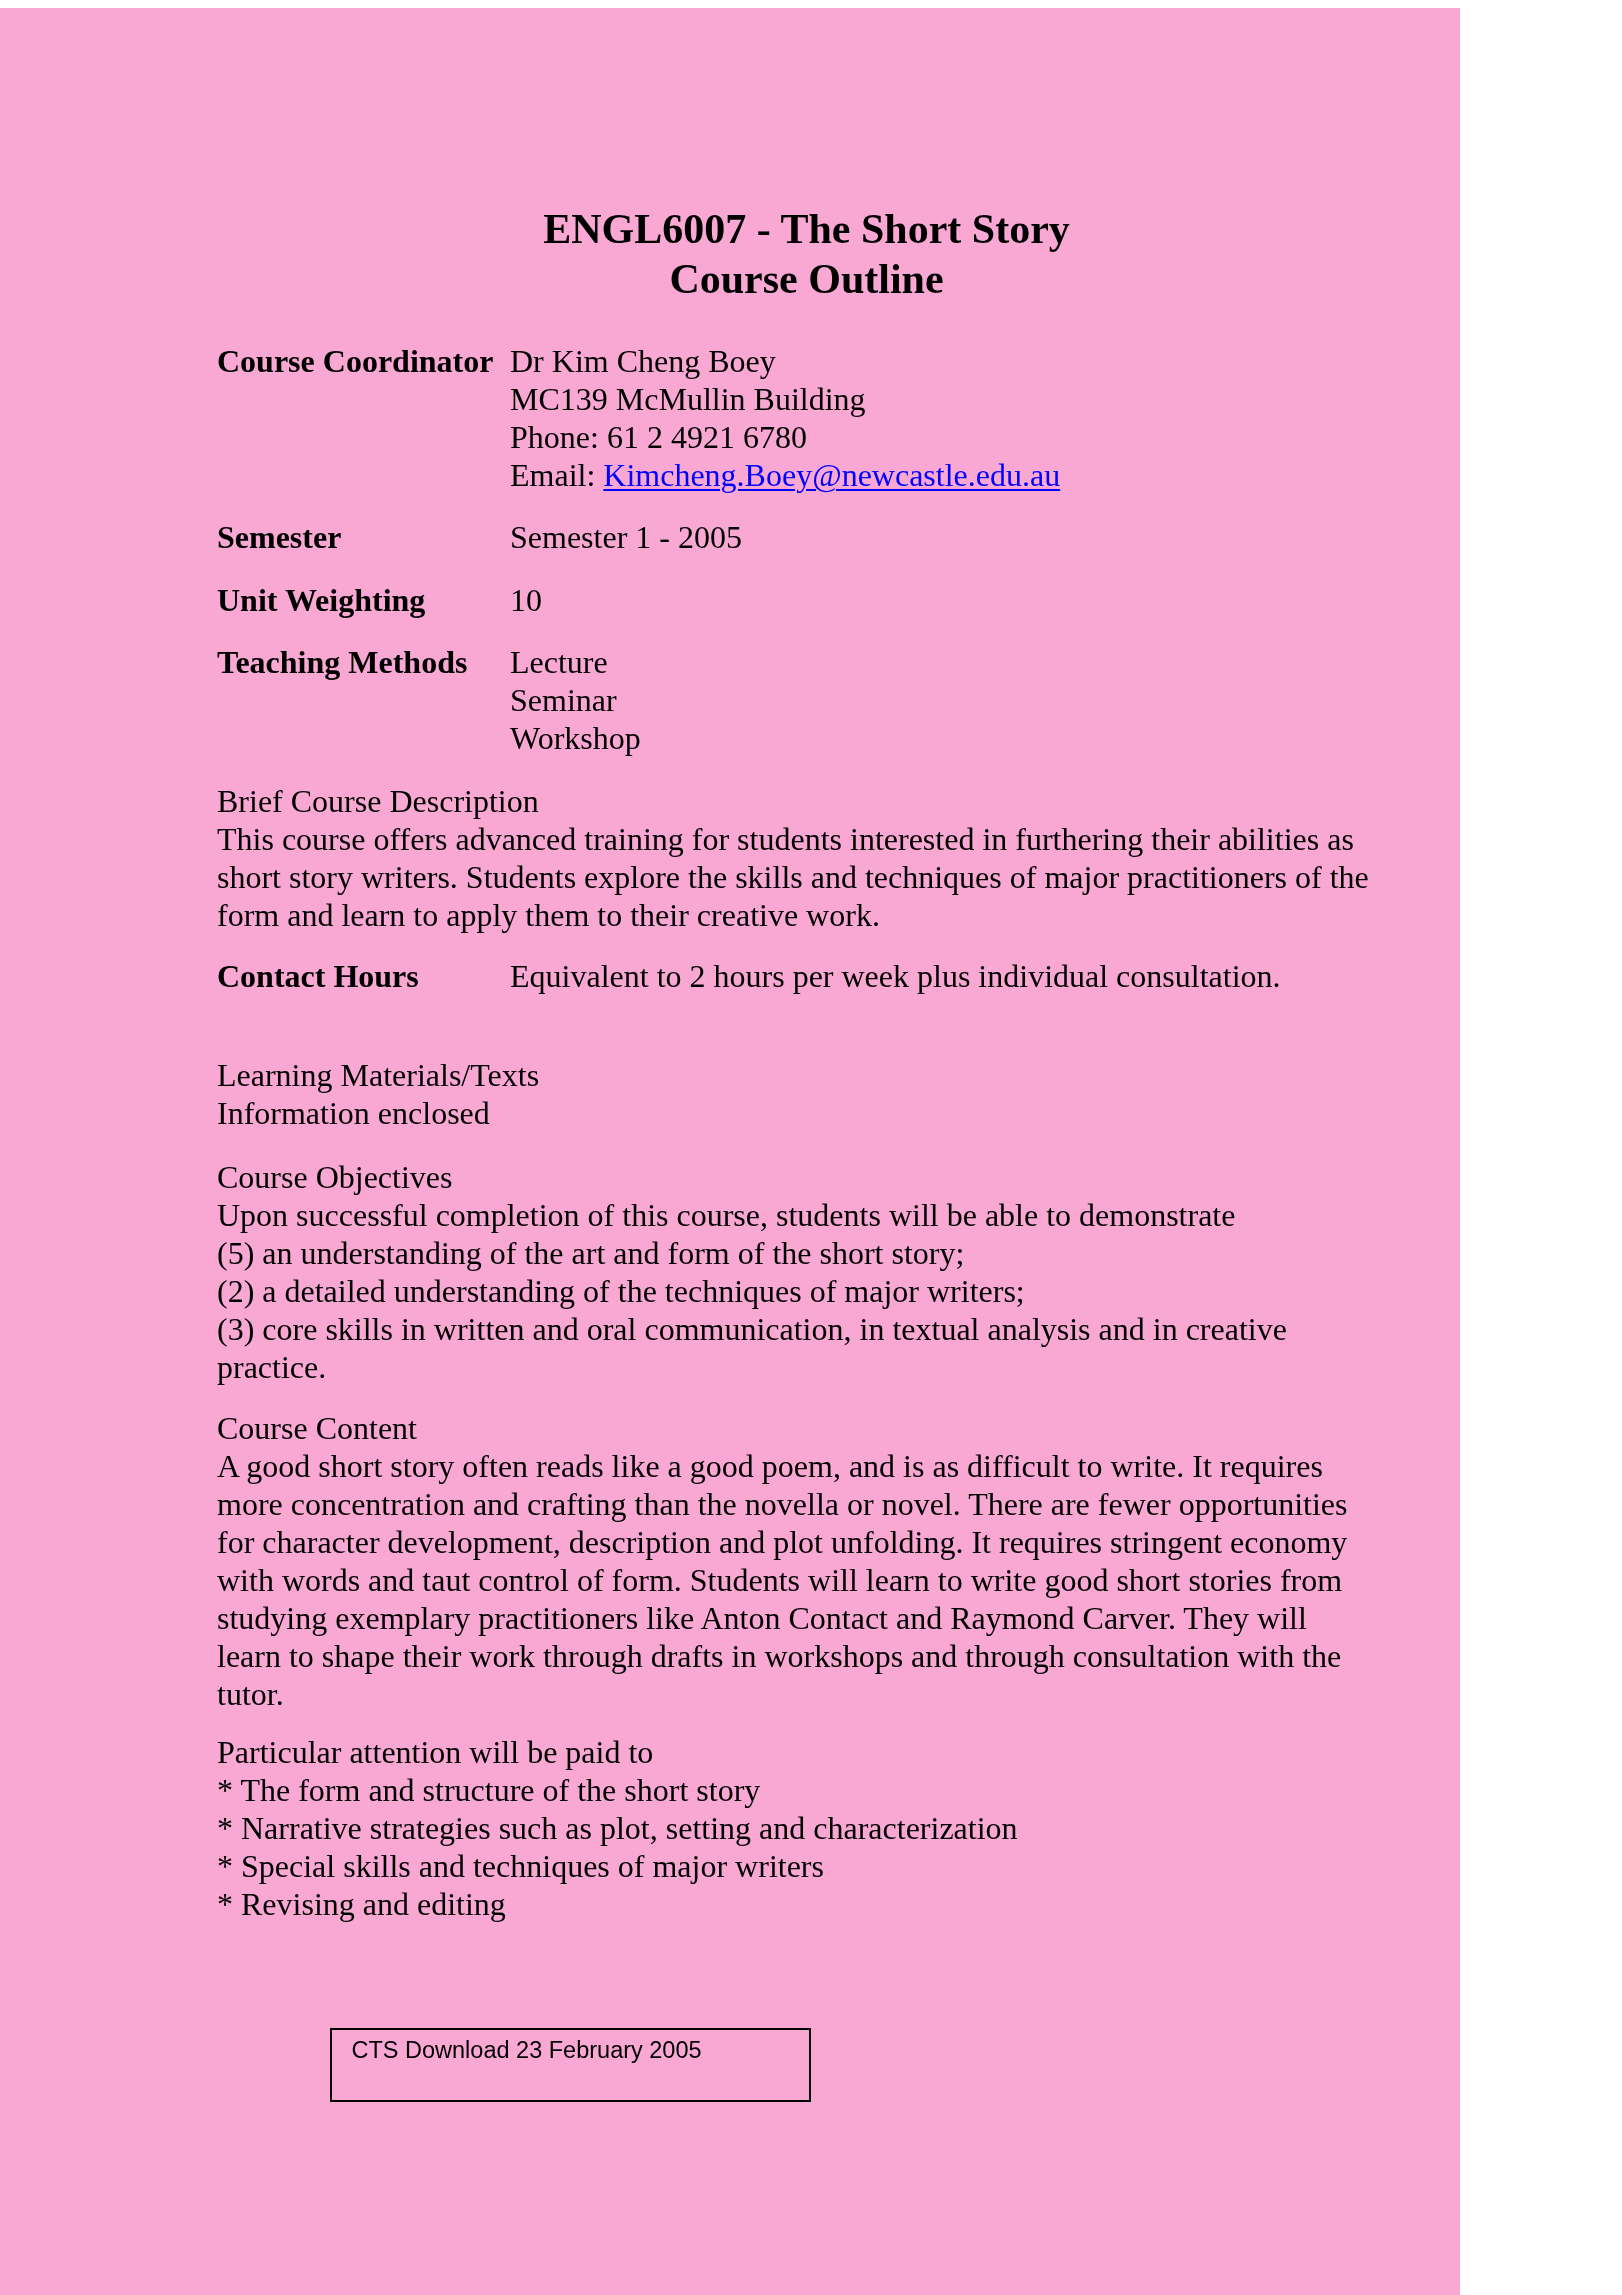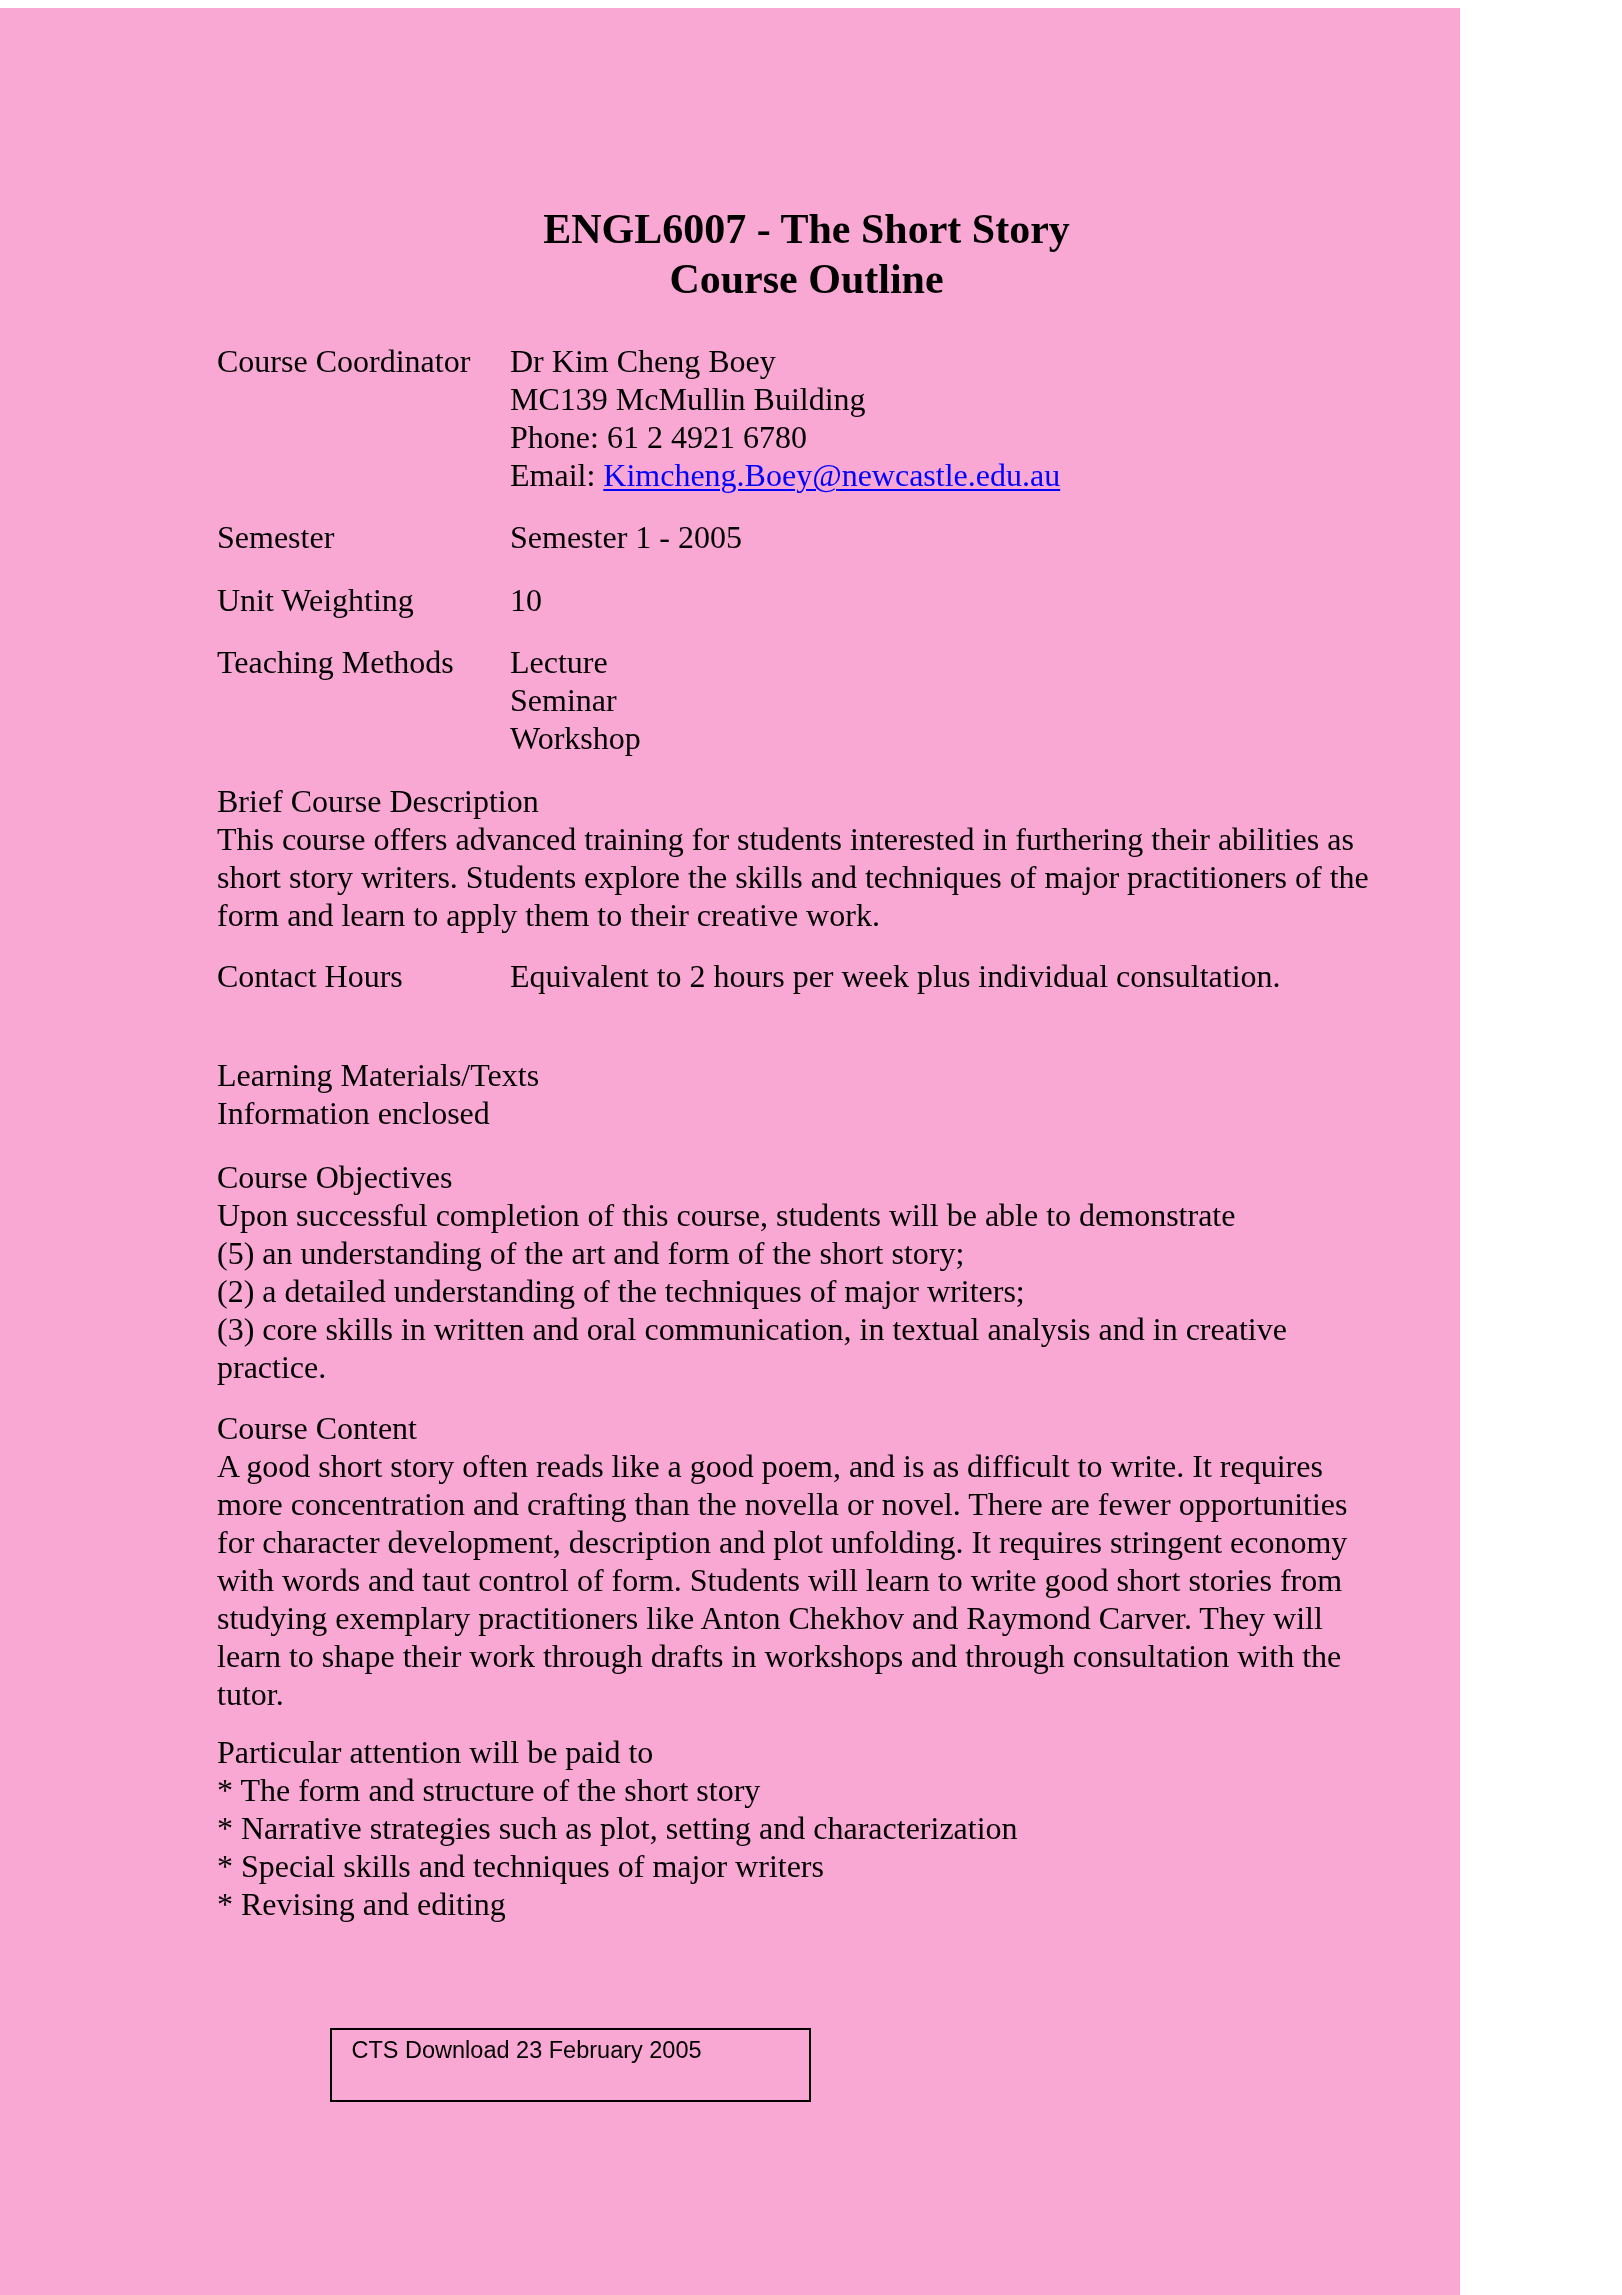--- a/index.html
+++ b/index.html
@@ -3,21 +3,21 @@
   <meta charset="utf-8">
   <style>
     html, body { margin: 0; padding: 0; background: #ffffff; }
     body { width: 1623px; height: 2295px; position: relative; overflow: hidden; color: #000; }
     .page { position: absolute; left: 0; top: 8px; width: 1460px; height: 2295px; background: #f9a8d4; }
     .serif { font-family: "Liberation Serif", "DejaVu Serif", serif; }
     .title-block { position: absolute; left: 0; width: 1613px; top: 196px; text-align: center; font-size: 42px; line-height: 50px; font-weight: bold; }
     .title-block div { white-space: nowrap; }
     .blk { position: absolute; left: 217px; font-size: 32px; line-height: 38px; white-space: nowrap; }
     .row { position: absolute; left: 217px; font-size: 32px; line-height: 38px; white-space: nowrap; }
-    .row .label { position: absolute; left: 0; top: 0; font-weight: normal; }
+    .row .label { position: absolute; left: 0; top: 0; font-weight: bold; }
     .row .values { position: absolute; left: 293px; top: 0; }
     .row .values div, .blk div { white-space: nowrap; }
     .heading { font-weight: normal; }
     a.email { color: #0000ff; text-decoration: underline; text-underline-offset: 3.2px; text-decoration-thickness: 1.6px; }
     .cts-box { position: absolute; left: 300px; top: 2020px; width: 477px; height: 70px; border: 2.4px solid #000; box-sizing: content-box; margin-left: 30px; }
     .cts-text { position: absolute; left: 19.5px; top: 4px; font-family: "Liberation Sans", "DejaVu Sans", sans-serif; font-size: 23.5px; line-height: 32px; white-space: nowrap; }
   </style>
 </head>
 <body>
 
@@ -84,21 +84,21 @@
     <div>(3) core skills in written and oral communication, in textual analysis and in creative</div>
     <div>practice.</div>
   </div>
 
   <div class="blk serif" style="top:1401px;">
     <div class="heading">Course Content</div>
     <div>A good short story often reads like a good poem, and is as difficult to write. It requires</div>
     <div>more concentration and crafting than the novella or novel. There are fewer opportunities</div>
     <div>for character development, description and plot unfolding. It requires stringent economy</div>
     <div>with words and taut control of form. Students will learn to write good short stories from</div>
-    <div>studying exemplary practitioners like Anton Chekhov and Raymond Carver. They will</div>
+    <div>studying exemplary practitioners like Anton Contact and Raymond Carver. They will</div>
     <div>learn to shape their work through drafts in workshops and through consultation with the</div>
     <div>tutor.</div>
   </div>
 
   <div class="blk serif" style="top:1725px;">
     <div>Particular attention will be paid to</div>
     <div>* The form and structure of the short story</div>
     <div>* Narrative strategies such as plot, setting and characterization</div>
     <div>* Special skills and techniques of major writers</div>
     <div>* Revising and editing</div>

